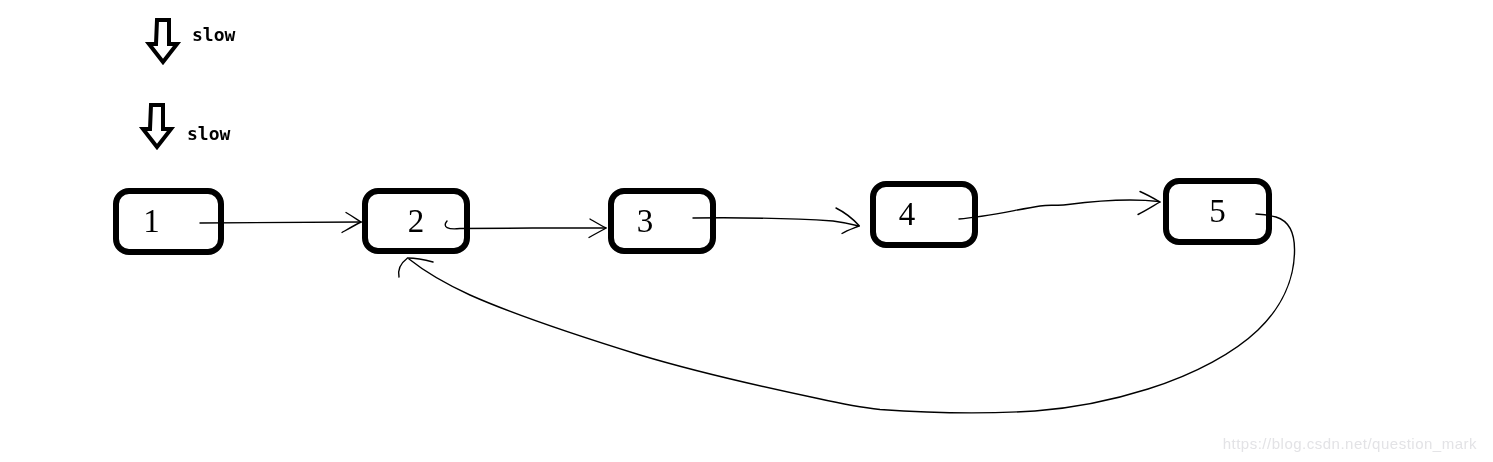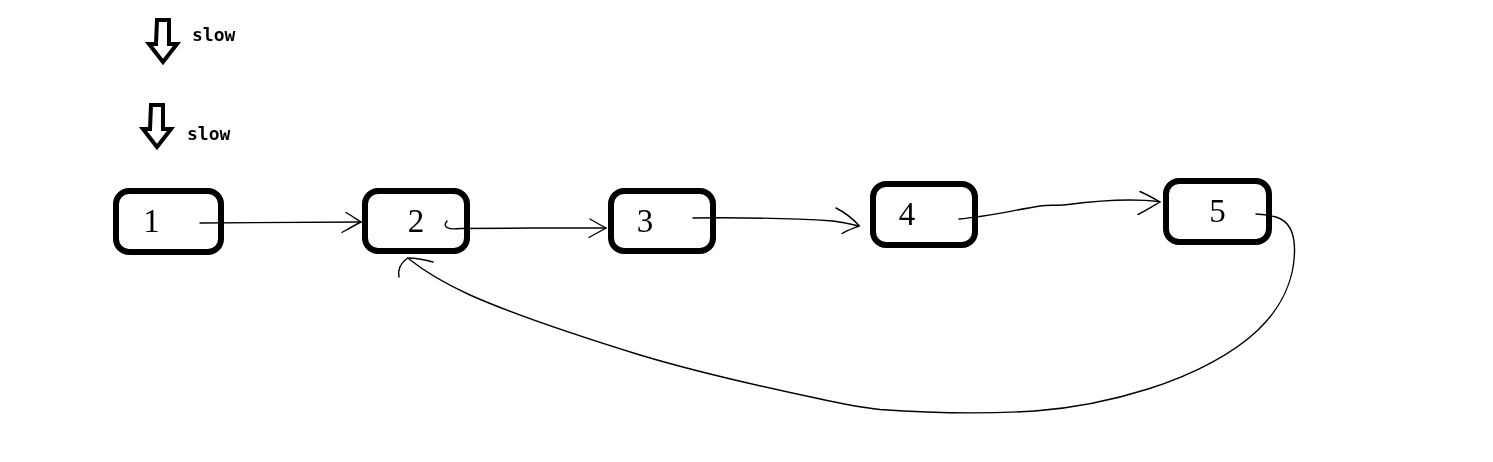--- a/index.html
+++ b/index.html
@@ -124,14 +124,15 @@
   </div>
 
   <div class="node" style="left:870px; top:181px; width:108px; height:67px;">
     <span class="digit shift-left">4</span>
   </div>
 
   <div class="node" style="left:1163px; top:178px; width:109px; height:67px;">
     <span class="digit">5</span>
   </div>
 
+  <div class="watermark">https://blog.csdn.net/question_mark</div>
 
 </div>
 
 </body></html>

